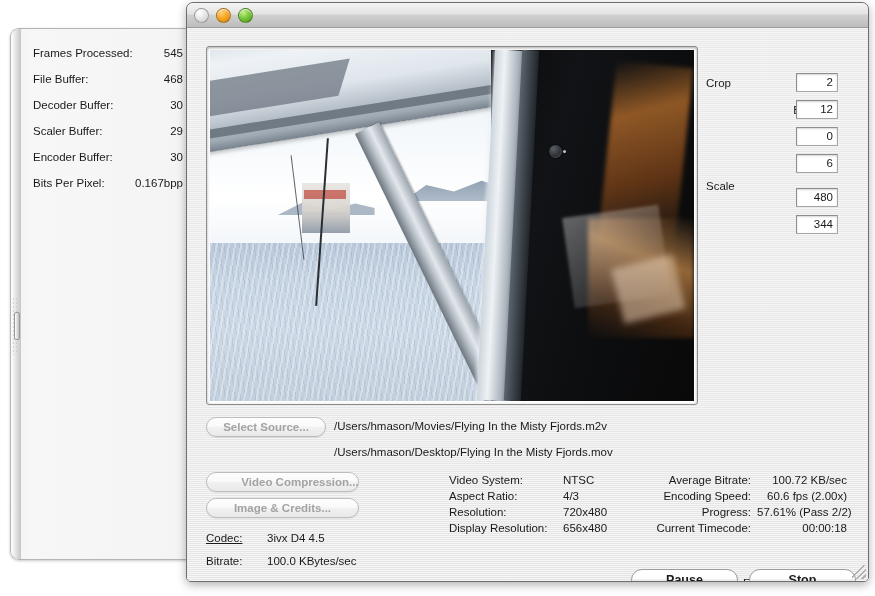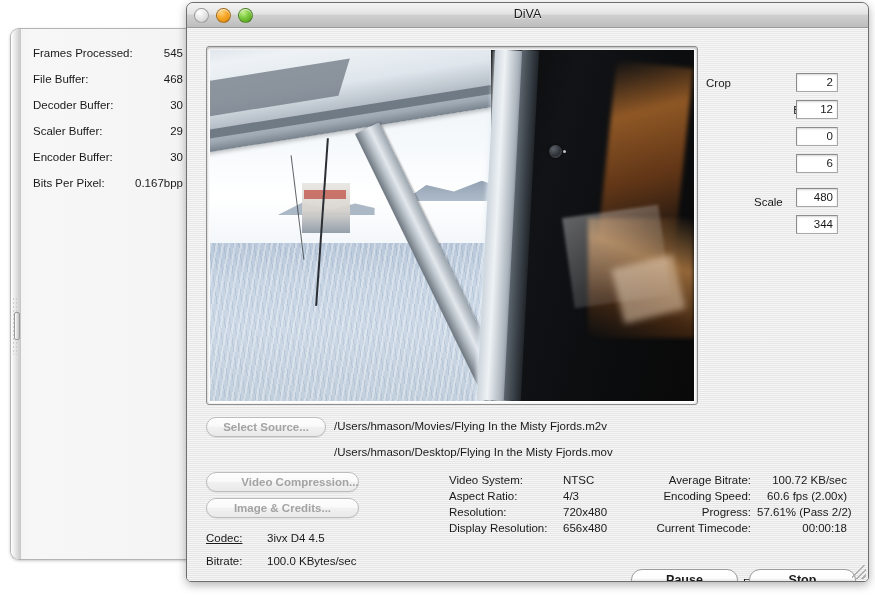--- a/index.html
+++ b/index.html
@@ -281,21 +281,20 @@
 </div>
 
 <div id="window">
 
   <div id="titlebar">
     <div class="traffic">
       <div class="tl tl-close"></div>
       <div class="tl tl-min"></div>
       <div class="tl tl-zoom"></div>
     </div>
-    <div id="window-title">DiVA</div>
   </div>
 
   <div id="body">
 
     <div id="preview-wrap">
       <div id="preview">
         <div class="v-sky"></div>
         <div class="v-water"></div>
         <div class="v-ripples"></div>
         <div class="v-hill2"></div>
@@ -328,21 +327,21 @@
 
     <div class="f-label" style="left:546px;top:76px;width:100px;">Bottom:</div>
     <div class="f-input" style="left:609px;top:72px;">12</div>
 
     <div class="f-label" style="left:546px;top:103px;width:100px;">Left:</div>
     <div class="f-input" style="left:609px;top:99px;">0</div>
 
     <div class="f-label" style="left:546px;top:130px;width:100px;">Right:</div>
     <div class="f-input" style="left:609px;top:126px;">6</div>
 
-    <div class="sect-label" style="left:519px;top:168px;margin-left:48px;">Scale</div>
+    <div class="sect-label" style="left:519px;top:152px;">Scale</div>
 
     <div class="f-label" style="left:546px;top:164px;width:100px;">Width:</div>
     <div class="f-input" style="left:609px;top:160px;">480</div>
 
     <div class="f-label" style="left:546px;top:191px;width:100px;">Height:</div>
     <div class="f-input" style="left:609px;top:187px;">344</div>
 
     <div class="pill disabled" style="left:19px;top:389px;width:120px;">Select Source...</div>
     <div class="path-text" style="left:147px;top:392px;">/Users/hmason/Movies/Flying In the Misty Fjords.m2v</div>
 

